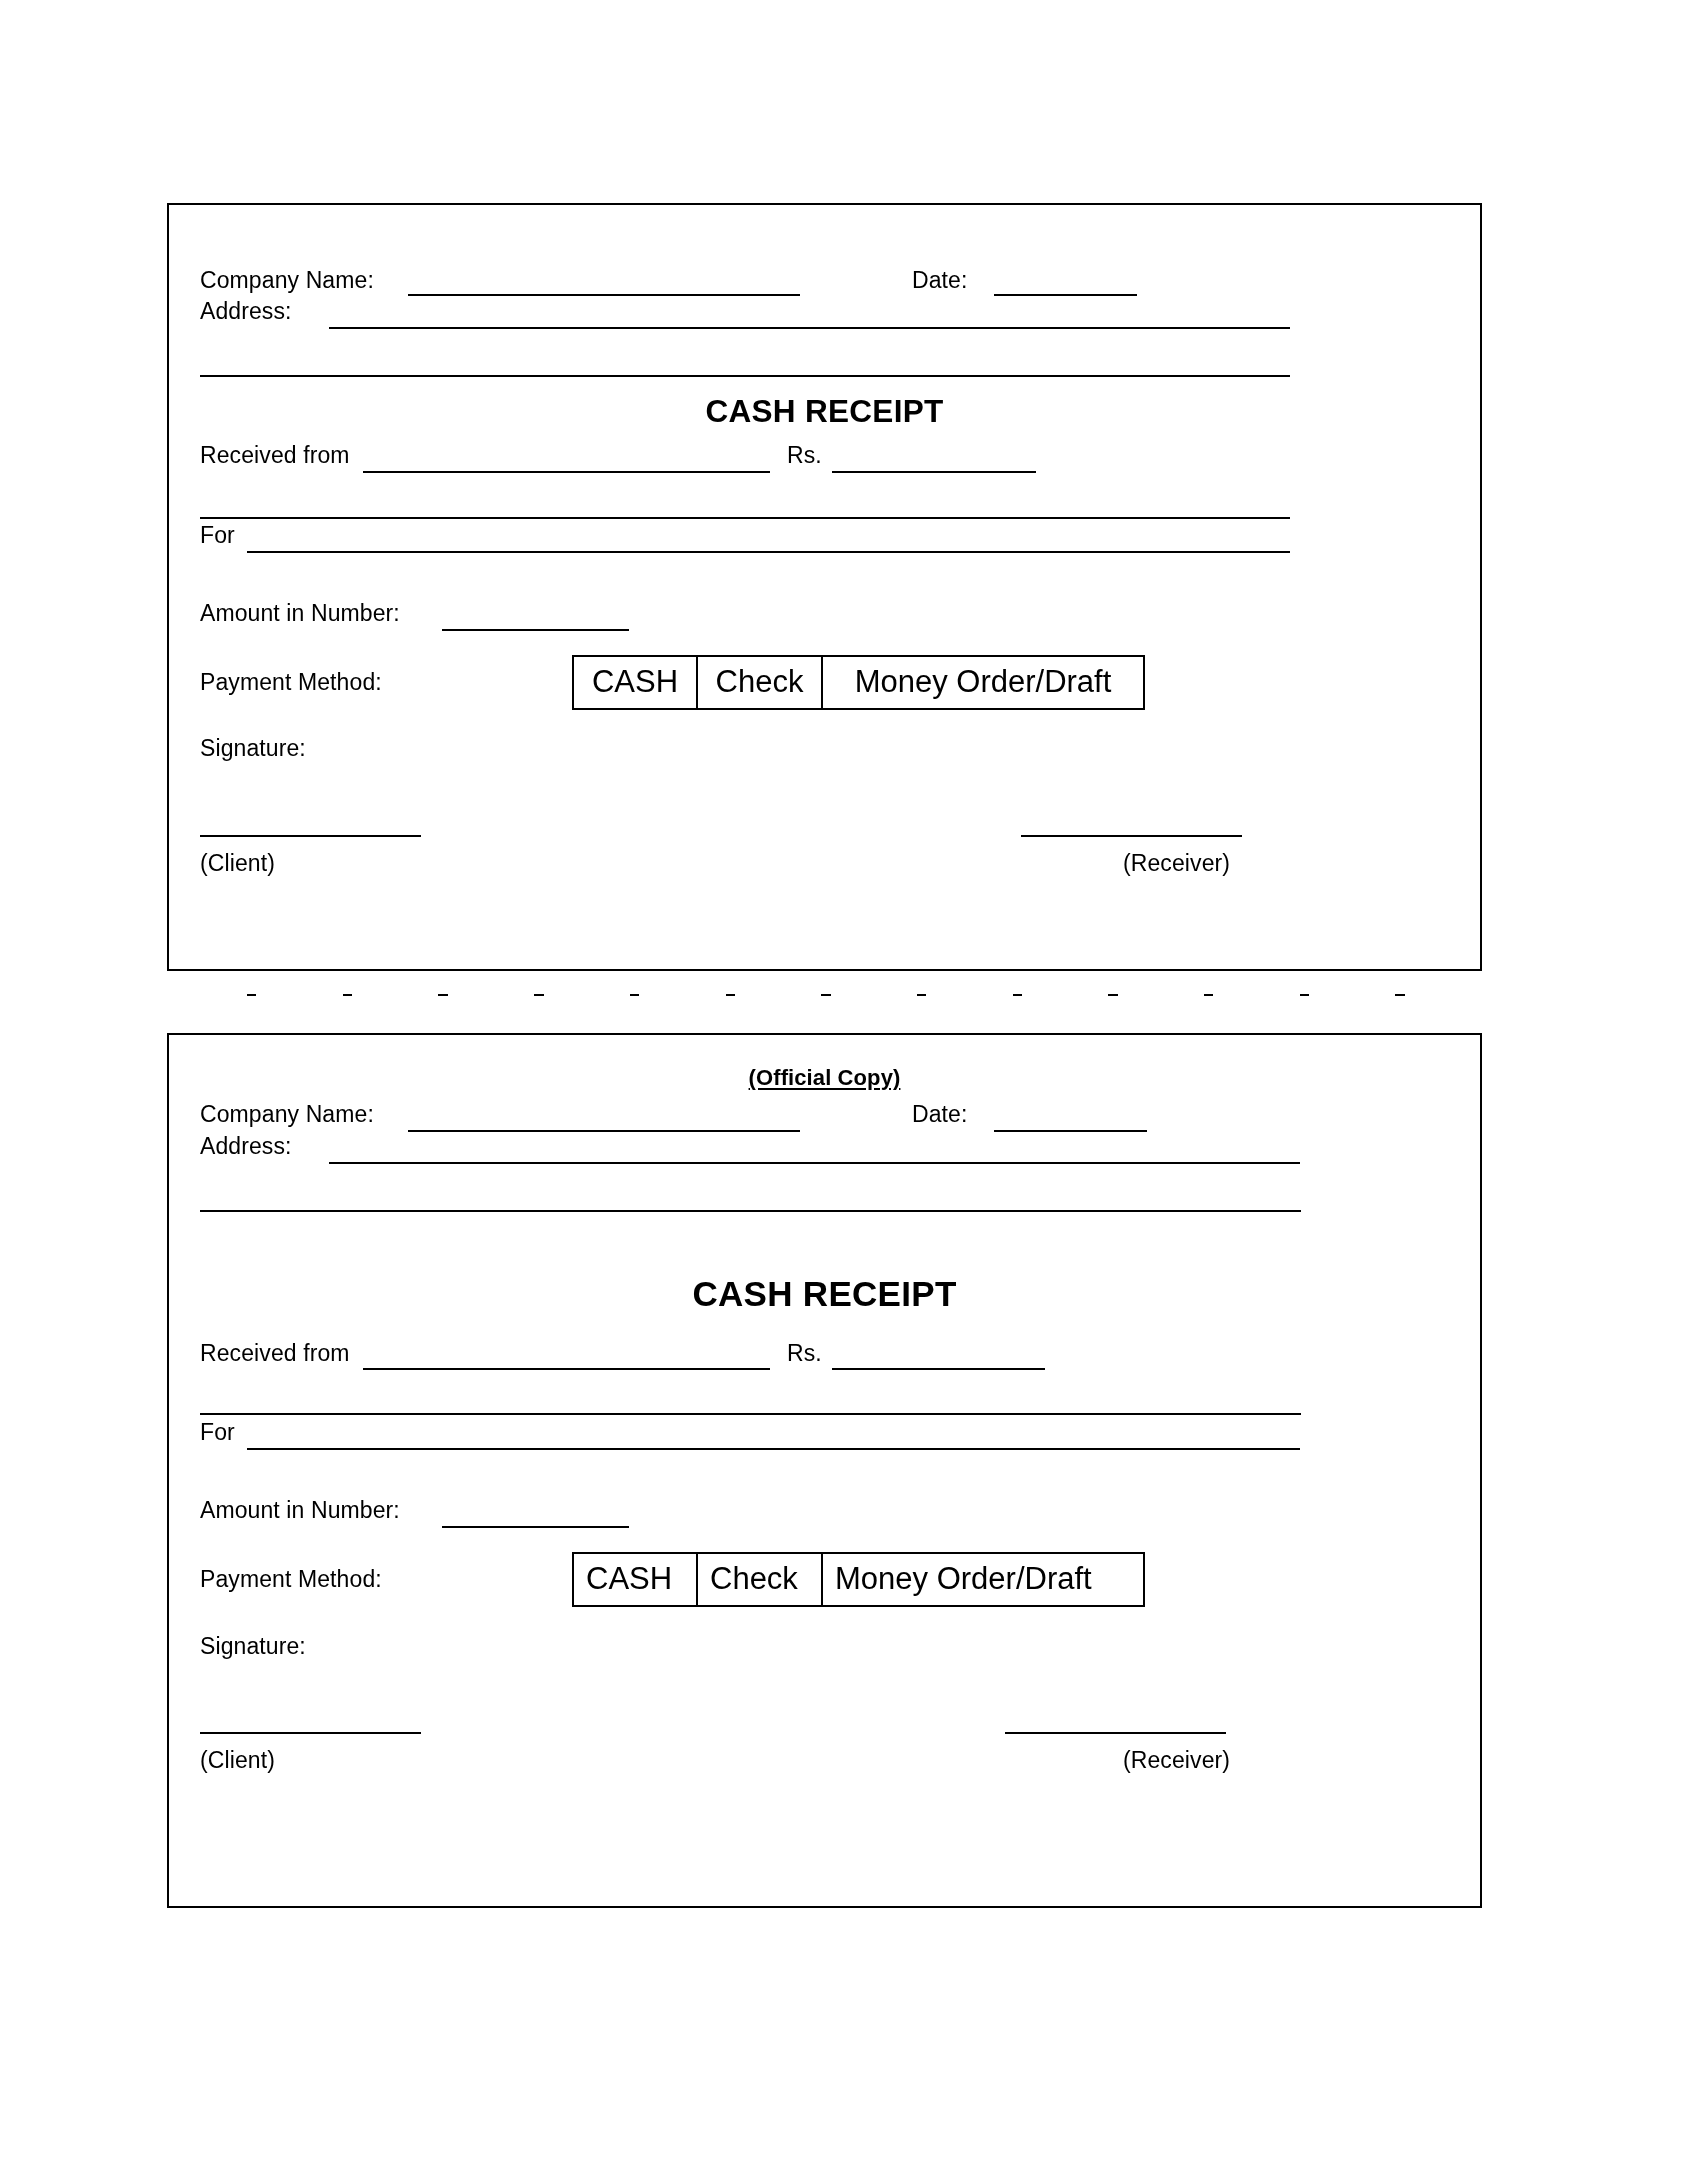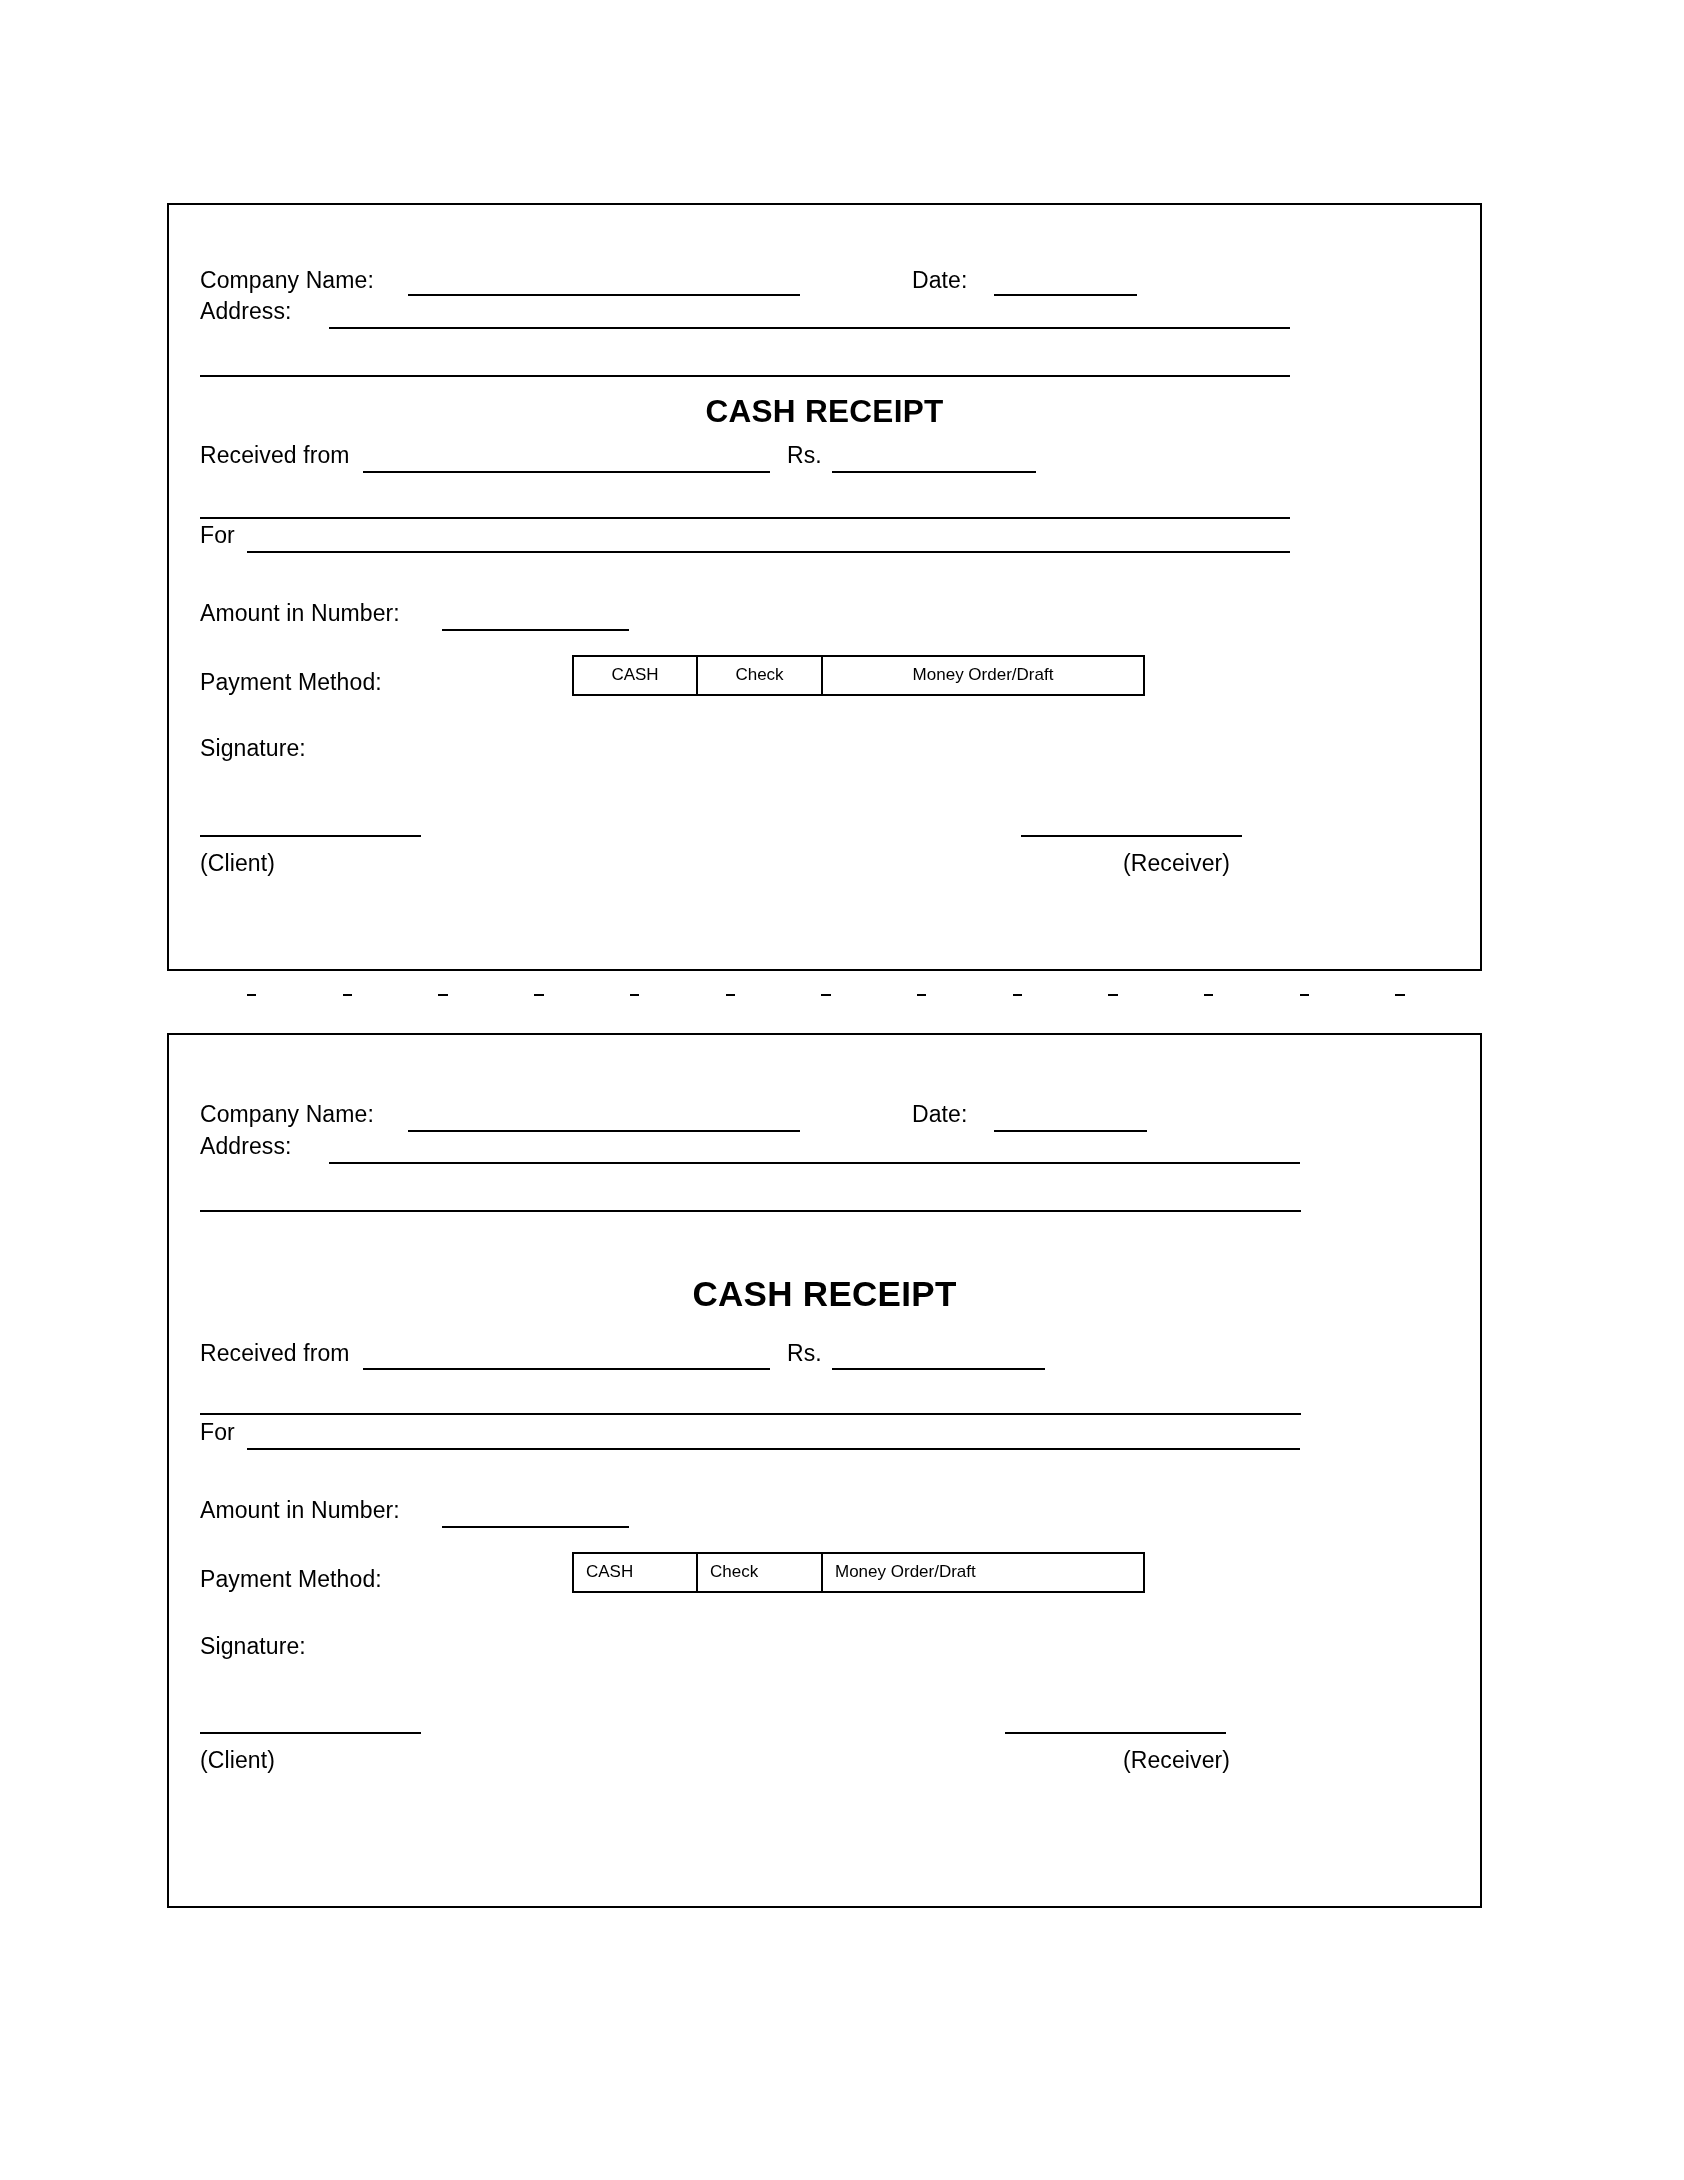--- a/index.html
+++ b/index.html
@@ -74,21 +74,21 @@
   
   .pay-table {
     position: absolute;
     box-sizing: border-box;
     border: 2.6px solid #000000;
     display: flex;
     background: #ffffff;
   }
   .pay-cell {
     box-sizing: border-box;
-    font-size: 17px;
+    font-size: 31px;
     line-height: 1;
     padding: 9.4px 0 10.2px 0;
     border-right: 2.6px solid #000000;
     white-space: nowrap;
   }
   .pay-cell:last-child { border-right: none; }
 
   
   #pay-table-1 .pay-cell { text-align: center; }
   #pay-table-1 .c-cash   { width: 124px; }
@@ -187,20 +187,21 @@
     <span class="perf-dash"></span>
     <span class="perf-dash"></span>
     <span class="perf-dash"></span>
     <span class="perf-dash"></span>
     <span class="perf-dash"></span>
   </div>
 
   <div class="receipt" id="receipt-2">
     <div class="inner">
 
+      <div class="txt copy-label" style="left:0; width:100%; text-align:center; top:32px;">(Official Copy)</div>
 
       <div class="txt" style="left:31px; top:68px;">Company Name:</div>
       <div class="rule" style="left:239px; top:95px; width:392px;"></div>
 
       <div class="txt" style="left:743px; top:68px;">Date:</div>
       <div class="rule" style="left:825px; top:95px; width:153px;"></div>
 
       <div class="txt" style="left:31px; top:100px;">Address:</div>
       <div class="rule" style="left:160px; top:127px; width:971px;"></div>
 

